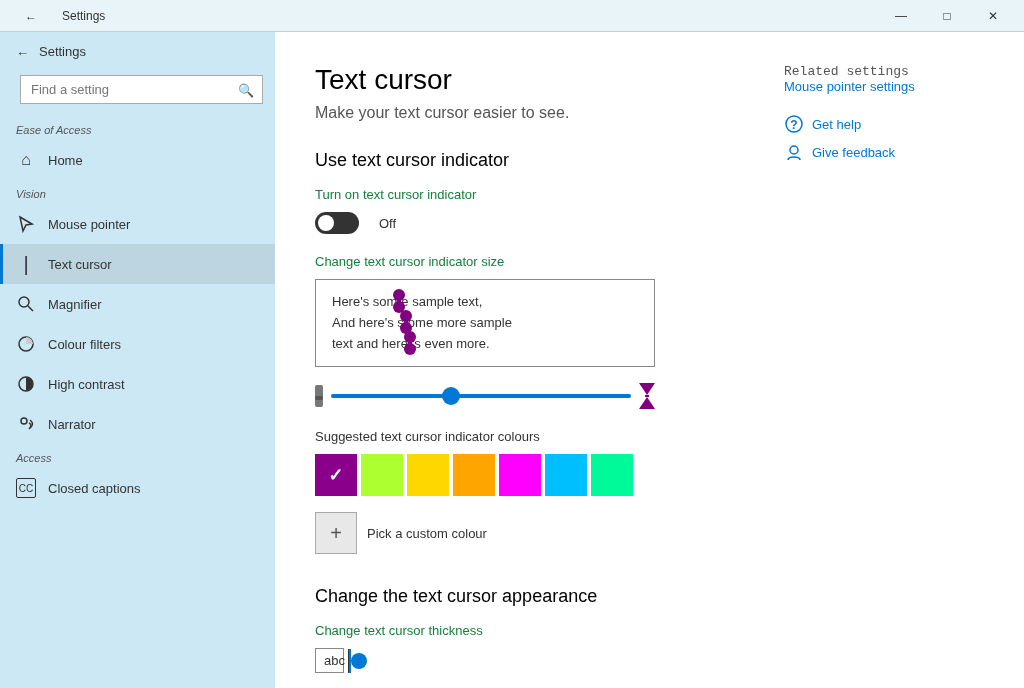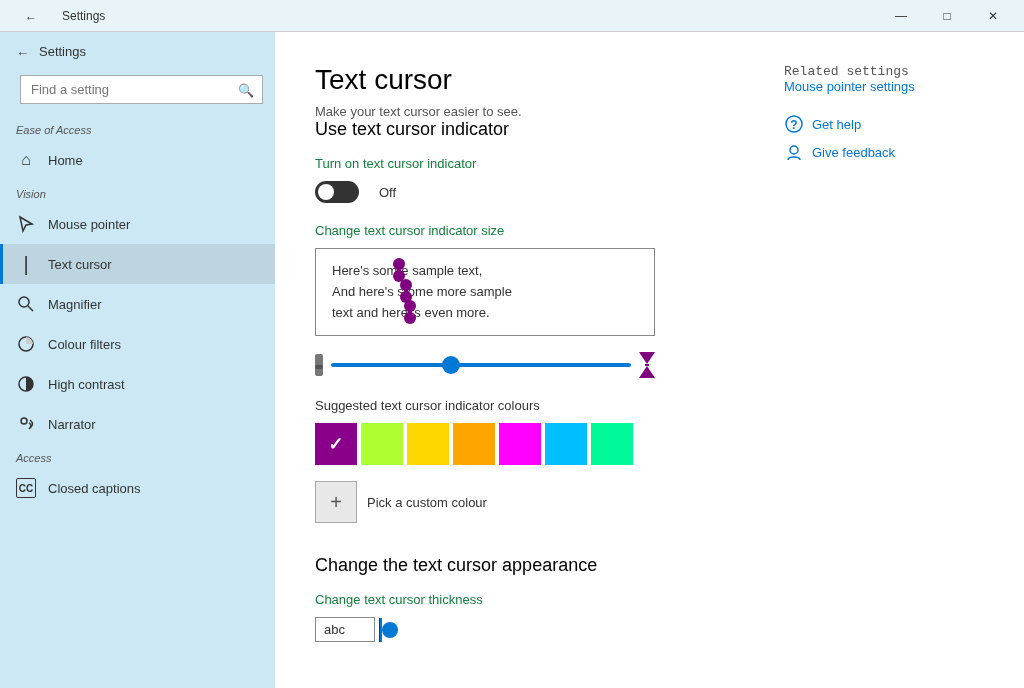--- a/index.html
+++ b/index.html
@@ -147,22 +147,23 @@
       position: relative;
     }
 
     .page-title {
       font-size: 28px;
       font-weight: 300;
       color: #000;
       margin-bottom: 8px;
     }
     .page-subtitle {
-      font-size: 13px;
+      font-size: 16px;
       color: #555;
+      margin-bottom: 28px;
     }
 
     .section-title {
       font-size: 18px;
       font-weight: 400;
       color: #000;
       margin-bottom: 16px;
     }
 
     .setting-label {
@@ -358,21 +359,21 @@
       display: flex;
       align-items: center;
       gap: 0;
       margin-top: 10px;
     }
     .thickness-text-box {
       border: 1px solid #888;
       padding: 4px 8px;
       font-size: 13px;
       color: #333;
-      width: 60px;
+      width: 29px;
     }
     .thickness-cursor {
       width: 3px;
       height: 24px;
       background: #0078d4;
       margin-right: 0;
       border-left: 1px solid #333;
     }
     .thickness-track {
       flex: 1;
@@ -526,21 +527,21 @@
           <path d="M13 5 Q18 9 13 13" stroke="#333" stroke-width="1.5" fill="none"></path>
         </svg>
       </span>
       <span>Narrator</span>
     </div>
 
     <div class="sidebar-section-label">Access</div>
 
 
     <div class="sidebar-item">
-      <span class="icon" style="font-size:10px; font-weight:bold; color:#333; border: 1.5px solid #333; padding: 1px 2px; border-radius:2px;">CC</span>
+      <span class="icon" style="font-size:10px; font-weight:normal; color:#333; border: 1.5px solid #333; padding: 1px 2px; border-radius:2px;">CC</span>
       <span>Closed captions</span>
     </div>
 
   </div>
 
   <div class="content">
 
     <h1 class="page-title">Text cursor</h1>
     <p class="page-subtitle">Make your text cursor easier to see.</p>
 

